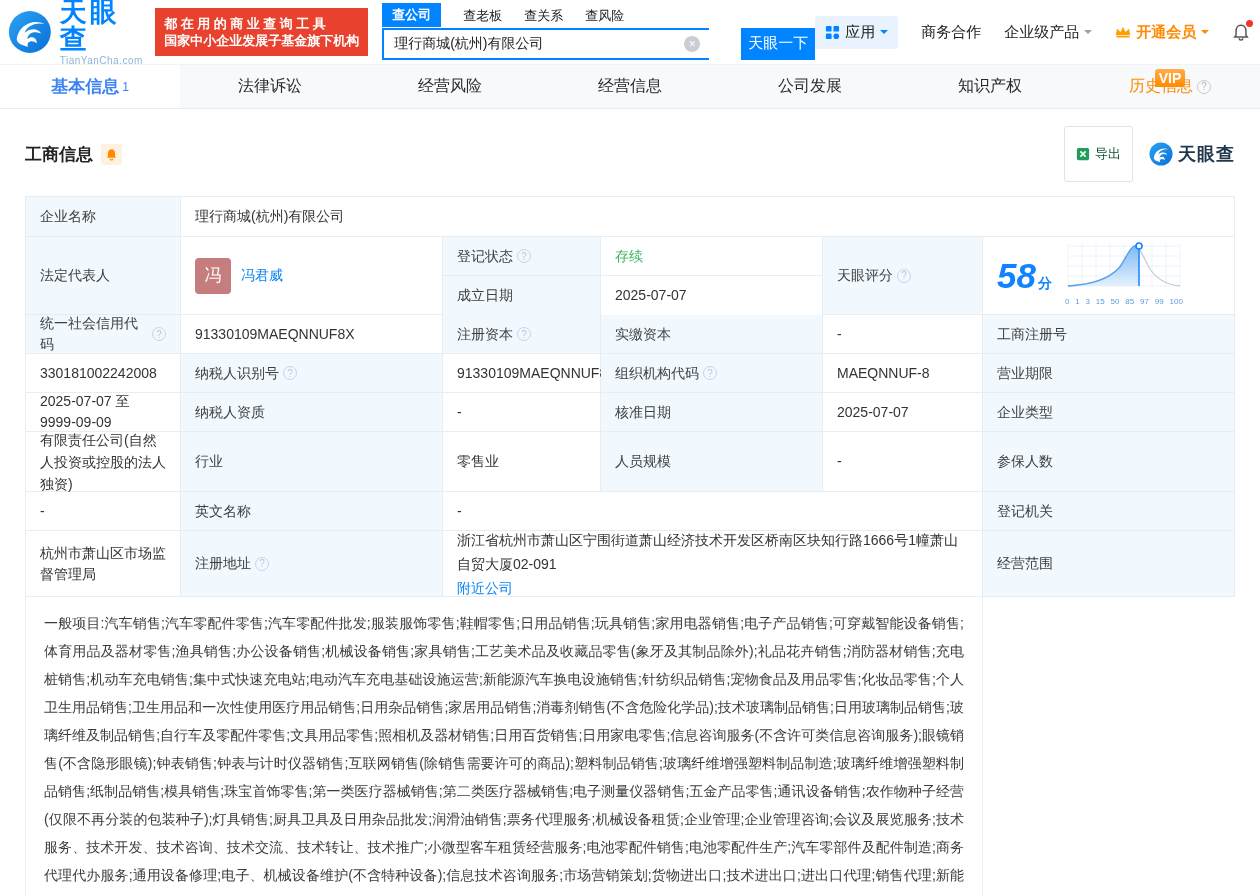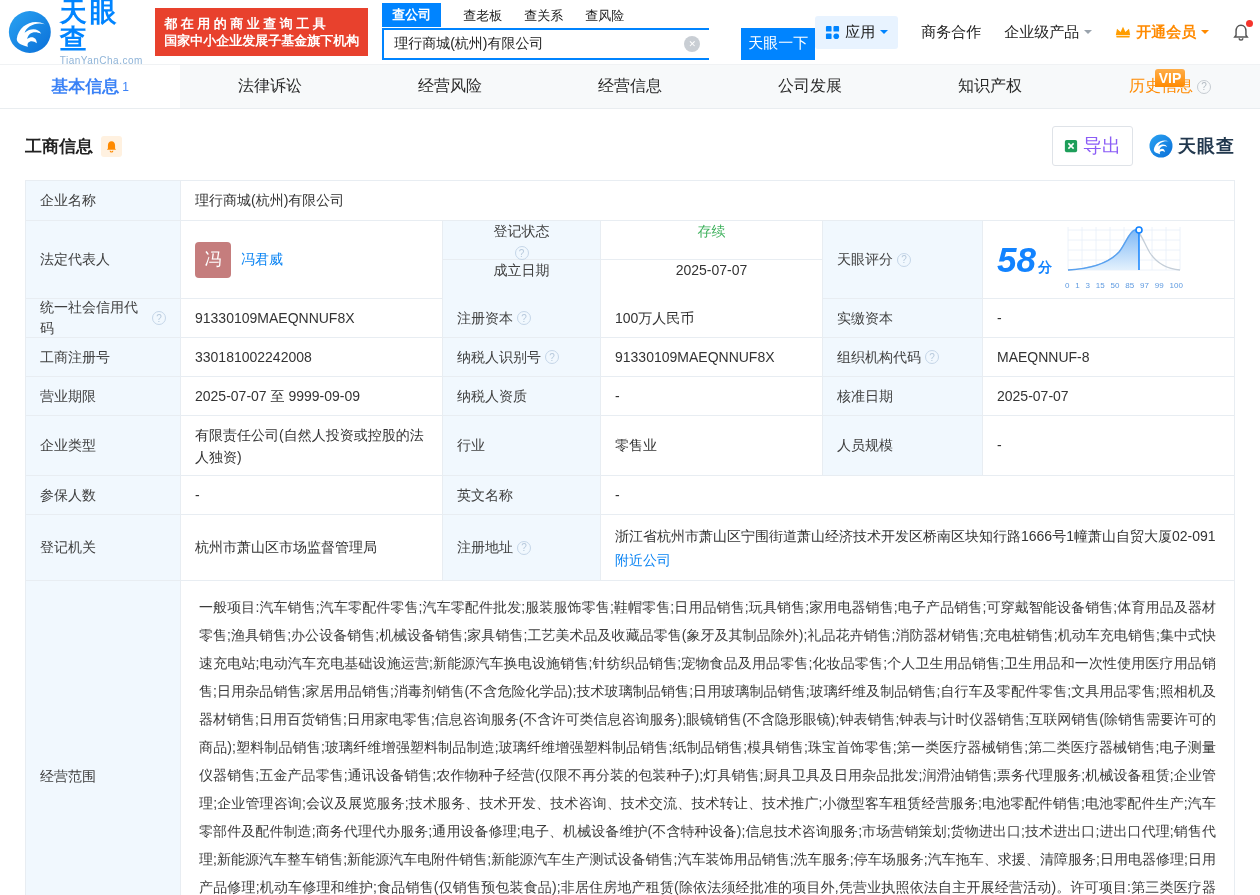--- a/index.html
+++ b/index.html
@@ -42,33 +42,33 @@
   .tab-count { font-size: 12px; vertical-align: super; margin-left: 3px; font-weight: normal; }
   .vip-badge { position: absolute; top: 4px; background: linear-gradient(#ffae4a, #ff8a00); color: #fff; font-size: 14px; font-weight: bold; padding: 1px 4px; border-radius: 3px 3px 3px 0; }
   .q-gray { width: 14px; height: 14px; border-radius: 50%; border: 1px solid #c6ccd2; color: #b4bcc4; font-size: 10px; display: inline-flex; align-items: center; justify-content: center; margin-left: 4px; }
   .q-gray::before { content: "?"; }
   
   .sec { display: flex; align-items: center; padding: 17px 25px 9px; }
   .sec-left { display: flex; align-items: center; gap: 8px; }
   .sec-title { font-size: 17px; font-weight: bold; color: #222; }
   .bell-pill { background: #fff1e0; border-radius: 3px; padding: 3px 4px; display: flex; cursor: pointer; }
   .sec-right { margin-left: auto; display: flex; align-items: center; gap: 16px; }
-  .export-btn { display: flex; align-items: center; gap: 5px; border: 1px solid #dfe3e8; border-radius: 3px; padding: 6px 11px; font-size: 19px; color: #8b5cf6; background: #fff; cursor: pointer; font-family: inherit; }
+  .export-btn { display: flex; align-items: center; gap: 5px; border: 1px solid #dfe3e8; border-radius: 3px; padding: 18px 11px; font-size: 13px; color: #14532d; background: #fff; cursor: pointer; font-family: inherit; }
   .brand { display: flex; align-items: center; gap: 5px; }
   .brand-name { font-size: 18px; font-weight: bold; color: #22384e; letter-spacing: 1px; }
   
   .tbl { margin: 5px 25px 14px; display: grid; grid-template-columns: 155px 262px 158px 222px 160px 1fr; grid-template-rows: 40px 78px 39px 39px 39px 60px 39px 66px auto; border-top: 1px solid #e8edf2; border-left: 1px solid #e8edf2; font-size: 14px; }
   .cell { border-right: 1px solid #e8edf2; border-bottom: 1px solid #e8edf2; display: flex; align-items: center; padding: 0 14px; background: #fff; line-height: 21px; }
   .lbl { background: #f1f8fe; color: #404040; gap: 4px; }
   .span5 { grid-column: span 5; }
   .span3 { grid-column: span 3; }
   .help { width: 14px; height: 14px; border-radius: 50%; border: 1px solid #c5d6e8; color: #b7c9dc; font-size: 10px; display: inline-flex; align-items: center; justify-content: center; flex: none; cursor: pointer; }
   .help::before { content: "?"; }
   .sub { grid-column: span 2; display: grid; grid-template-columns: 158px 1fr; grid-template-rows: 39px 39px; border-right: 1px solid #e8edf2; border-bottom: 1px solid #e8edf2; padding: 0; }
-  .sub .cell { border-bottom: 1px solid #e8edf2; flex-direction: column; }
+  .sub .cell { border-bottom: 1px solid #e8edf2; }
   .sub .cell:nth-child(2n) { border-right: none; }
   .sub .cell:nth-child(3), .sub .cell:nth-child(4) { border-bottom: none; }
   .avatar { width: 36px; height: 36px; border-radius: 4px; background: #c57d7d; color: #fff; font-size: 17px; display: flex; align-items: center; justify-content: center; margin-right: 10px; flex: none; cursor: pointer; }
   a.lnk { color: #0b84f3; text-decoration: none; cursor: pointer; }
   .green { color: #3eb15c; }
   .score-cell { gap: 13px; padding-right: 6px; }
   .score-num { font-size: 35px; font-weight: bold; font-style: italic; color: #1283ff; line-height: 1; }
   .score-unit { font-size: 14px; font-style: normal; font-weight: bold; margin-left: 2px; }
   .curve-box { display: flex; flex-direction: column; }
   .axis { display: flex; justify-content: space-between; width: 118px; font-size: 8px; color: #5f9be0; margin-top: 1px; }
@@ -274,21 +274,20 @@
 
   <div class="cell lbl">
     <span>统一社会信用代码</span>
       <span class="help"></span>
   </div>
   <div class="cell">91330109MAEQNNUF8X</div>
   <div class="cell lbl">
     <span>注册资本</span>
       <span class="help"></span>
   </div>
-  <div class="cell">100万人民币</div>
   <div class="cell lbl">实缴资本</div>
   <div class="cell">-</div>
 
   <div class="cell lbl">工商注册号</div>
   <div class="cell">330181002242008</div>
   <div class="cell lbl">
     <span>纳税人识别号</span>
       <span class="help"></span>
   </div>
   <div class="cell">91330109MAEQNNUF8X</div>

